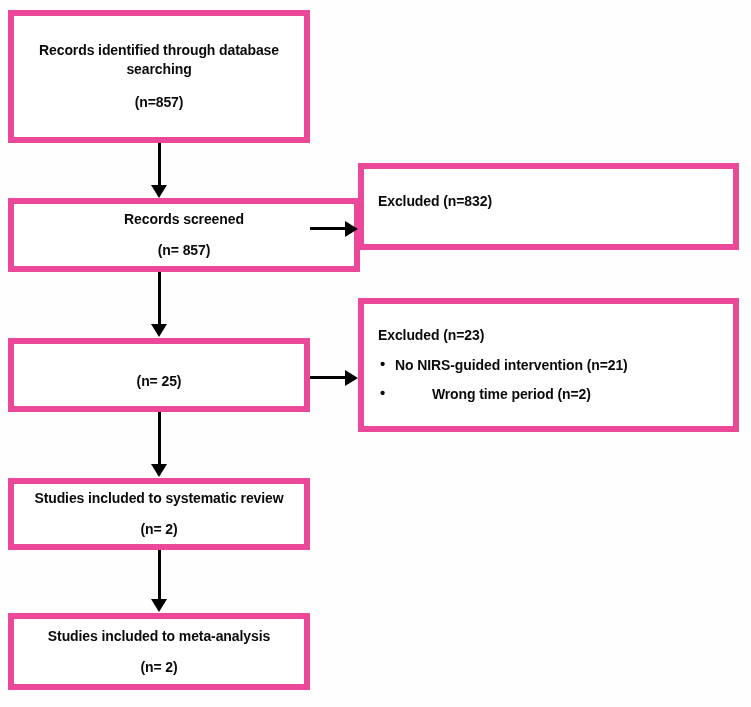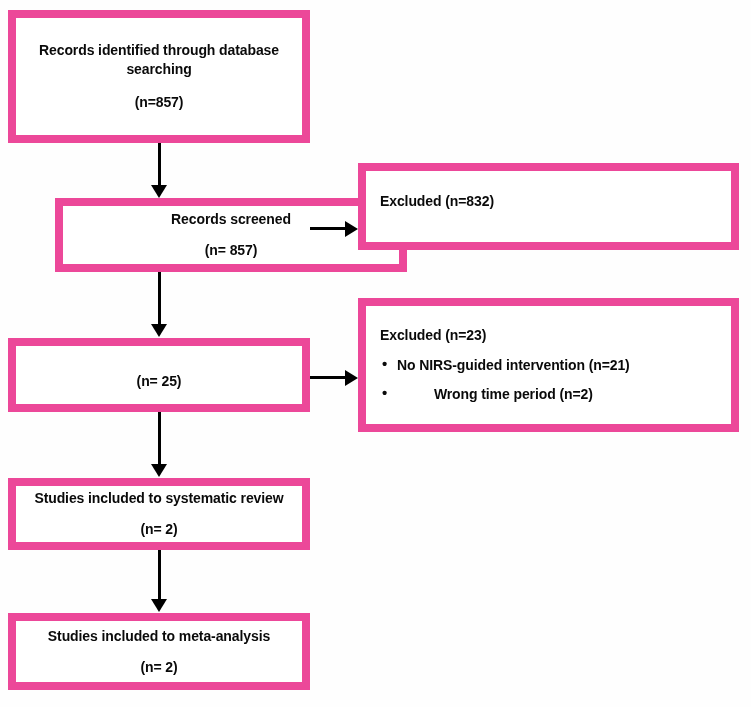--- a/index.html
+++ b/index.html
@@ -15,21 +15,21 @@
     position: relative;
     width: 751px;
     height: 707px;
     background: #fefefe;
     overflow: hidden;
   }
   .box {
     position: absolute;
     box-sizing: border-box;
     background: #ffffff;
-    border: 8px solid #ec4899;
+    border: 6px solid #ec4899;
     display: flex;
     flex-direction: column;
     align-items: center;
     justify-content: center;
     text-align: center;
     color: #0a0a0a;
     font-weight: bold;
     font-size: 14px;
     line-height: 1.35;
     letter-spacing: -0.1px;
@@ -114,21 +114,21 @@
 
   <div class="box" style="left:8px; top:10px; width:302px; height:133px;">
     <span class="line">Records identified through database</span>
     <span class="line">searching</span>
     <span class="line count">(n=857)</span>
   </div>
 
   <div class="vline" style="left:158px; top:143px; height:44px;"></div>
   <div class="arrow-down" style="left:151px; top:185px;"></div>
 
-  <div class="box two-line" style="left:8px; top:198px; width:352px; height:74px;margin-left:47px;">
+  <div class="box two-line" style="left:8px; top:198px; width:352px; height:74px;">
     <span class="line">Records screened</span>
     <span class="line count">(n= 857)</span>
   </div>
 
   <div class="hline" style="left:310px; top:227px; width:42px;"></div>
   <div class="arrow-right" style="left:345px; top:221px;"></div>
 
   <div class="box excl" style="left:358px; top:163px; width:381px; height:87px;">
     <span class="excl-title">Excluded (n=832)</span>
   </div>

